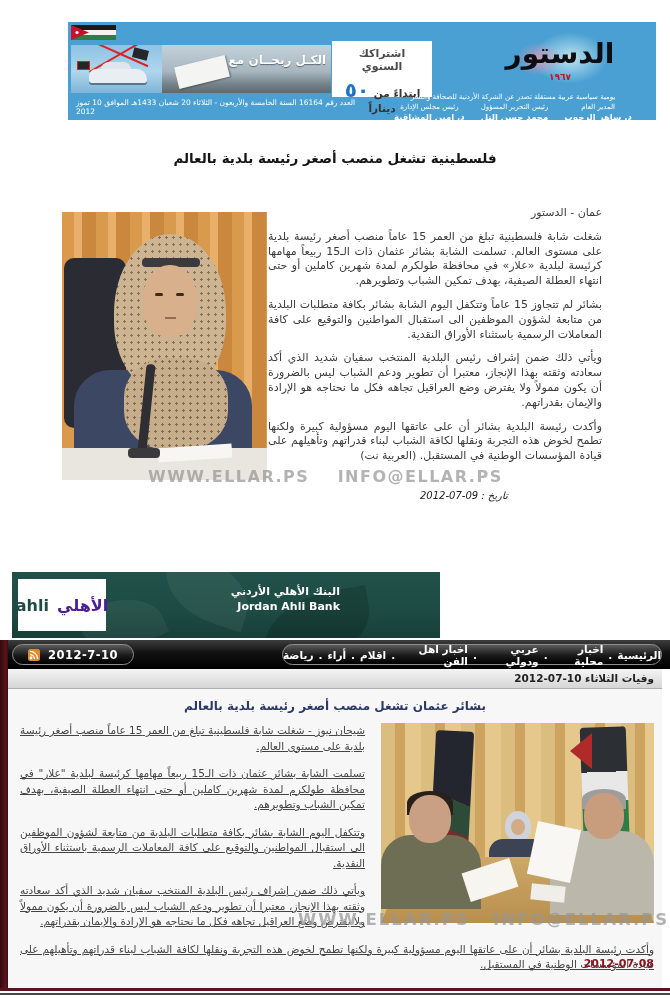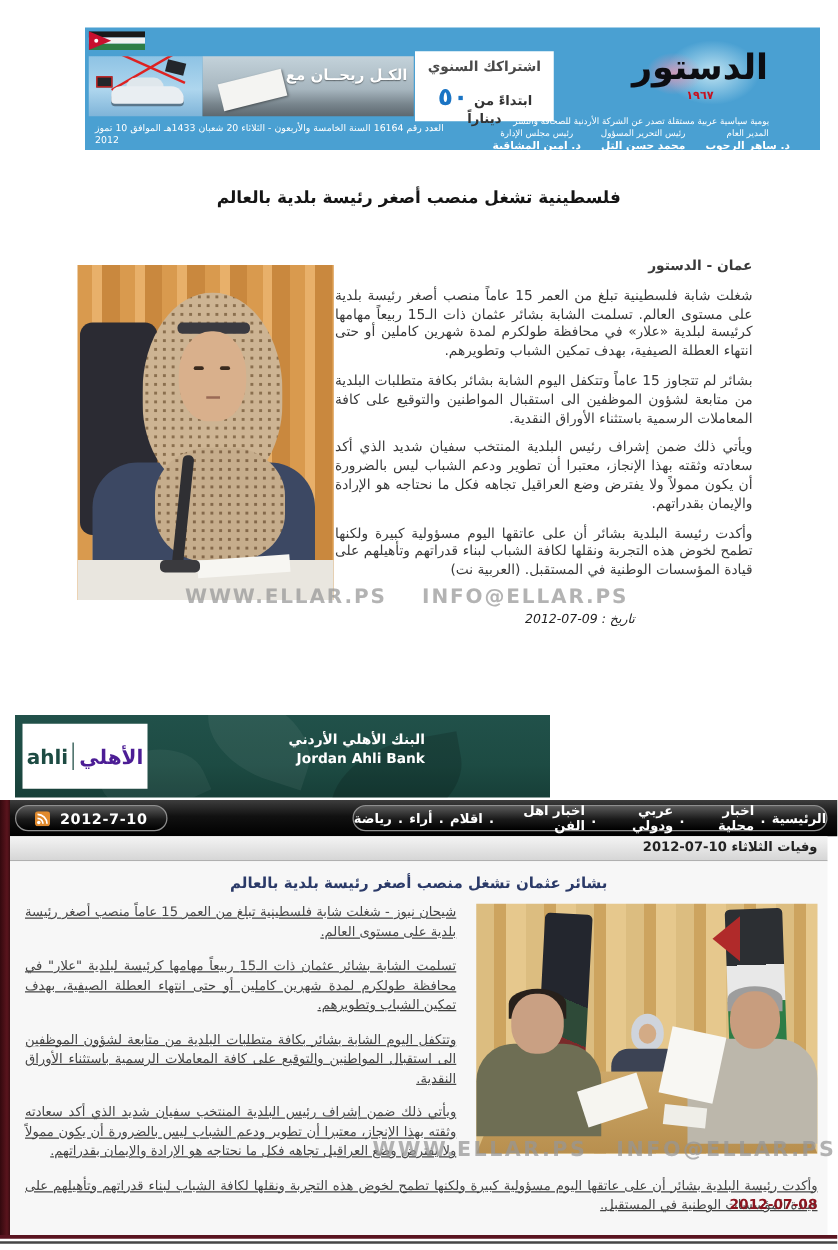--- a/index.html
+++ b/index.html
@@ -12,21 +12,21 @@
   .car-ad { left:3px; top:23px; width:91px; height:48px; background:linear-gradient(180deg,#8ec3e4 0%,#aed6ee 55%,#7fb4d8 100%); overflow:hidden; }
   .car-body { left:18px; top:24px; width:58px; height:14px; background:#e9eef2; border-radius:7px 10px 3px 3px; box-shadow:0 2px 0 #5a768a; }
   .car-roof { left:30px; top:17px; width:30px; height:10px; background:#dfe7ec; border-radius:8px 8px 0 0; }
   .red-line1 { left:10px; top:6px; width:70px; height:2px; background:#d22; transform:rotate(24deg); }
   .red-line2 { left:14px; top:10px; width:64px; height:2px; background:#d22; transform:rotate(-30deg); }
   .tv-box1 { left:6px; top:16px; width:13px; height:9px; background:#23262b; border:1px solid #d22; }
   .tv-box2 { left:62px; top:4px; width:15px; height:10px; background:#23262b; transform:rotate(14deg); }
   .panorama { left:94px; top:23px; width:169px; height:48px; background:linear-gradient(180deg,#c3d2da 0%,#a7b6bf 55%,#78858d 80%,#5d686f 100%); overflow:hidden; }
   .news-roll { left:14px; top:16px; width:52px; height:22px; background:#f4f4f2; transform:rotate(-14deg); box-shadow:1px 1px 2px rgba(0,0,0,.4); }
   .pan-slogan { right:5px; top:8px; color:#fff; font-weight:bold; font-size:12px; direction:rtl; text-shadow:0 1px 1px rgba(0,0,0,.45); }
-  .sub-box { left:264px; top:19px; width:111px; height:56px; background:#fff; padding:6px 5px 0 5px; text-align:center; direction:rtl; }
+  .sub-box { left:264px; top:19px; width:100px; height:56px; background:#fff; padding:6px 5px 0 5px; text-align:center; direction:rtl; }
   .sub-line1 { font-size:11px; font-weight:bold; color:#4a4a4a; }
   .sub-line2 { font-size:10.5px; font-weight:bold; color:#333; margin-top:5px; }
   .sub-amount { font-size:20px; color:#1a74c4; font-weight:bold; padding:0 1px; }
   .dustour-logo { right:10px; top:6px; width:172px; height:64px; text-align:center; }
   .logo-splash-blue { right:38px; top:4px; width:76px; height:52px; background:radial-gradient(ellipse at center,#bfe3f2 0%,rgba(191,227,242,0) 70%); border-radius:50%; }
   .logo-splash-pink { right:84px; top:14px; width:46px; height:34px; background:radial-gradient(ellipse at center,rgba(235,150,180,.8) 0%,rgba(235,150,180,0) 70%); border-radius:50%; }
   .logo-text { position:relative; font-size:28px; font-weight:bold; color:#0d0d12; line-height:52px; }
   .logo-year { position:relative; font-size:9px; color:#c41220; font-weight:bold; margin-top:-8px; }
   .masthead-tagline { right:8px; top:71px; width:270px; text-align:center; color:#fff; font-size:7px; direction:rtl; }
   .staff-row { right:8px; top:81px; width:270px; display:flex; flex-direction:row-reverse; justify-content:center; gap:16px; direction:rtl; }
@@ -50,31 +50,31 @@
   .jacket { left:12px; top:158px; width:178px; height:84px; background:#3c4863; border-radius:36px 36px 0 0; }
   .drape { left:62px; top:146px; width:104px; height:92px; border-radius:42%;
     background-color:#c6ad8c; background-image:radial-gradient(#84684a 1.2px,rgba(0,0,0,0) 1.3px); background-size:7px 7px; }
   .desk { left:0; bottom:0; width:205px; height:32px; background:#e9e6df; }
   .paper { left:96px; bottom:20px; width:74px; height:14px; background:#f7f6f2; transform:rotate(-4deg); }
   .mic-stem { left:80px; bottom:28px; width:9px; height:88px; background:#2f2f33; transform:rotate(6deg); border-radius:4px; }
   .mic-base { left:66px; bottom:22px; width:32px; height:10px; background:#3a3a3e; border-radius:4px; }
 
   .top-article { left:268px; top:206px; width:334px; direction:rtl; text-align:justify; color:#3a3a3a; font-size:11px; line-height:14.8px; }
   .top-article p { margin-bottom:9px; }
-  .byline { font-weight:bold; }
+  .byline { font-weight:normal; }
   .watermark { white-space:pre; font-weight:bold; letter-spacing:1.5px; color:rgba(150,150,150,.72); font-size:16px; z-index:6; pointer-events:none; }
   .wm-top { left:148px; top:467px; }
   .top-dateline { left:420px; top:490px; width:162px; direction:rtl; text-align:left; font-style:italic; font-size:10px; color:#222; }
 
   
   .ahli-banner { left:12px; top:572px; width:428px; height:66px; background:linear-gradient(180deg,#21514a 0%,#1d4b43 60%,#173f38 100%); overflow:hidden; }
   .leaf1 { left:150px; top:-12px; width:90px; height:60px; background:rgba(255,255,255,.06); border-radius:0 70% 0 70%; transform:rotate(18deg); }
   .leaf2 { left:250px; top:22px; width:110px; height:70px; background:rgba(0,0,0,.16); border-radius:70% 0 70% 0; transform:rotate(-10deg); }
   .leaf3 { left:70px; top:26px; width:80px; height:52px; background:rgba(255,255,255,.05); border-radius:0 70% 0 70%; transform:rotate(-24deg); }
-  .ahli-logo-box { left:6px; top:7px; width:100px; height:52px; background:#fff; display:flex; align-items:center; justify-content:center; gap:4px; }
+  .ahli-logo-box { left:6px; top:7px; width:88px; height:52px; background:#fff; display:flex; align-items:center; justify-content:center; gap:4px; }
   .ahli-latin { font-size:16px; font-weight:bold; color:#1d4b43; }
   .ahli-bar { width:1px; height:22px; background:#1d4b43; }
   .ahli-arabic { font-size:16px; font-weight:bold; color:#4c1d95; }
   .bank-name { right:100px; top:13px; text-align:right; color:#fff; direction:rtl; }
   .bank-name-ar { font-size:11px; font-weight:bold; }
   .bank-name-en { font-size:11px; font-weight:bold; direction:ltr; margin-top:2px; }
 
   .shihan-logo { left:470px; top:568px; width:192px; height:68px; overflow:hidden;
     background:linear-gradient(100deg,#ffffff 0%,#f2c9c7 16%,#dd4a40 48%,#c0181b 75%,#b20d12 100%); }
   .shihan-arabic { right:8px; top:-2px; font-size:30px; font-weight:bold; color:#fff; direction:rtl;

